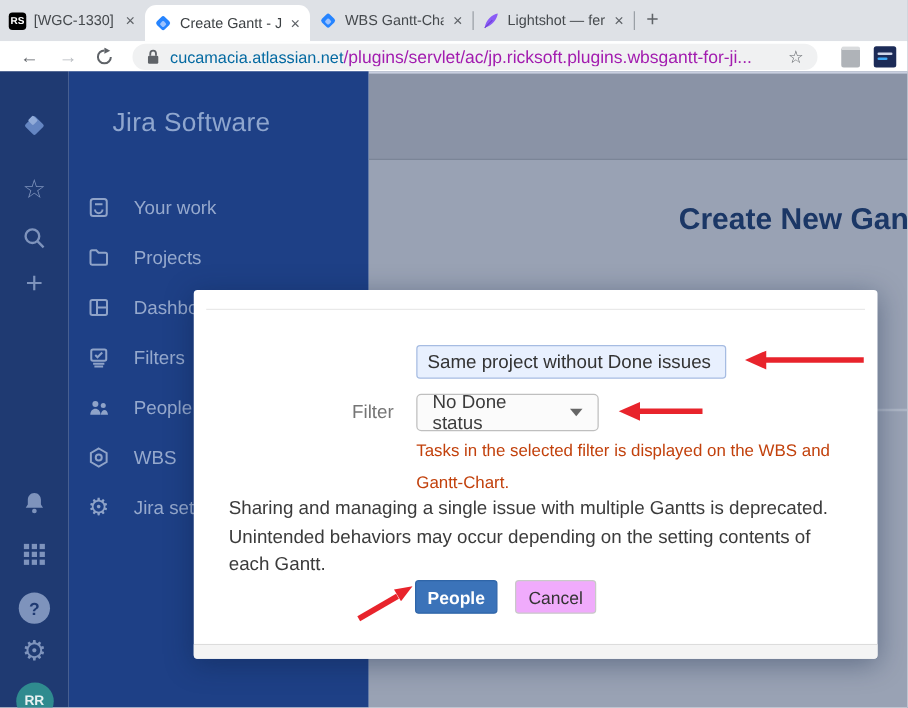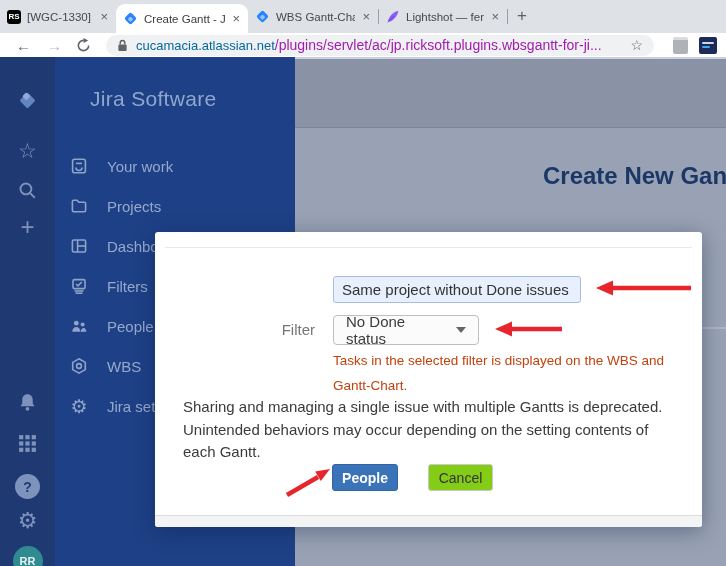--- a/index.html
+++ b/index.html
@@ -63,21 +63,21 @@
   .modal-rule { position:absolute; top:15px; left:10px; width:527px; height:1px; background:#E9E9E9; }
   .f-label { position:absolute; left:0; width:160px; text-align:right; font-size:15px; color:#757575; }
   .gantt-input { position:absolute; left:178px; top:44px; width:248px; height:27px; background:#E8F0FE; border:1px solid #A6BCE2; border-radius:3px; font-family:"Liberation Sans",sans-serif; font-size:15px; color:#333; padding:0 8px; outline:none; }
   .filter-select { position:absolute; left:178px; top:83px; width:146px; height:30px; background:#FBFBFB; border:1px solid #BFBFBF; border-radius:4px; display:flex; align-items:center; padding:0 12px; cursor:pointer;gap:28px; }
   .filter-value { font-size:15px; color:#3C3C3C; flex:1; }
   .caret { width:0; height:0; border-left:5px solid transparent; border-right:5px solid transparent; border-top:6px solid #666; margin-left:6px; }
   .f-help { position:absolute; left:178px; top:117px; width:372px; font-size:13.5px; line-height:1.85; color:#c2410c; }
   .warning { position:absolute; left:28px; top:164px; width:497px; font-size:15px; line-height:1.5; color:#3B3B3B; }
   .btn { position:absolute; top:232px; height:27px; border-radius:3px; font-family:"Liberation Sans",sans-serif; font-size:14px; display:flex; align-items:center; justify-content:center; cursor:pointer; }
   .btn-create { left:177px; width:66px; background:#3B73B9; border:1px solid #2F65A8; color:#fff; font-weight:bold; }
-  .btn-cancel { left:257px; width:65px; background:#84cc16; border:1px solid #C9C9C9; color:#333;margin-left:16px; }
+  .btn-cancel { left:257px; width:65px; background:#f0abfc; border:1px solid #C9C9C9; color:#333; }
   .modal-footer { position:absolute; left:0; right:0; bottom:0; height:12px; background:#F4F4F4; border-top:1px solid #DCDCDC; border-radius:0 0 3px 3px; }
 
   .arrows { position:absolute; inset:0; z-index:20; pointer-events:none; }
 </style>
 </head>
 <body>
 
 <div id="stage">
 
   <div class="tabstrip">

